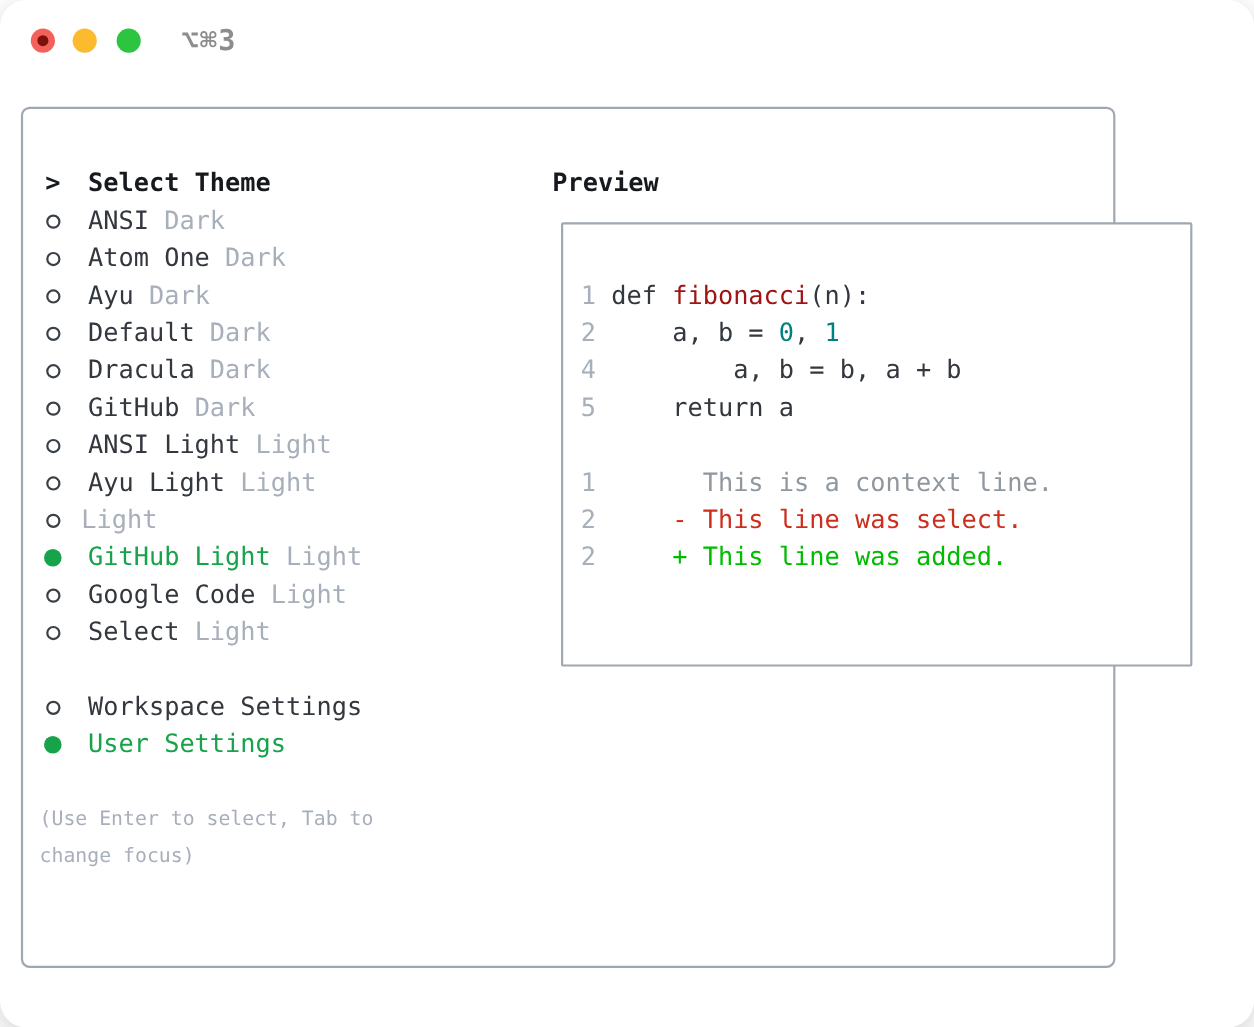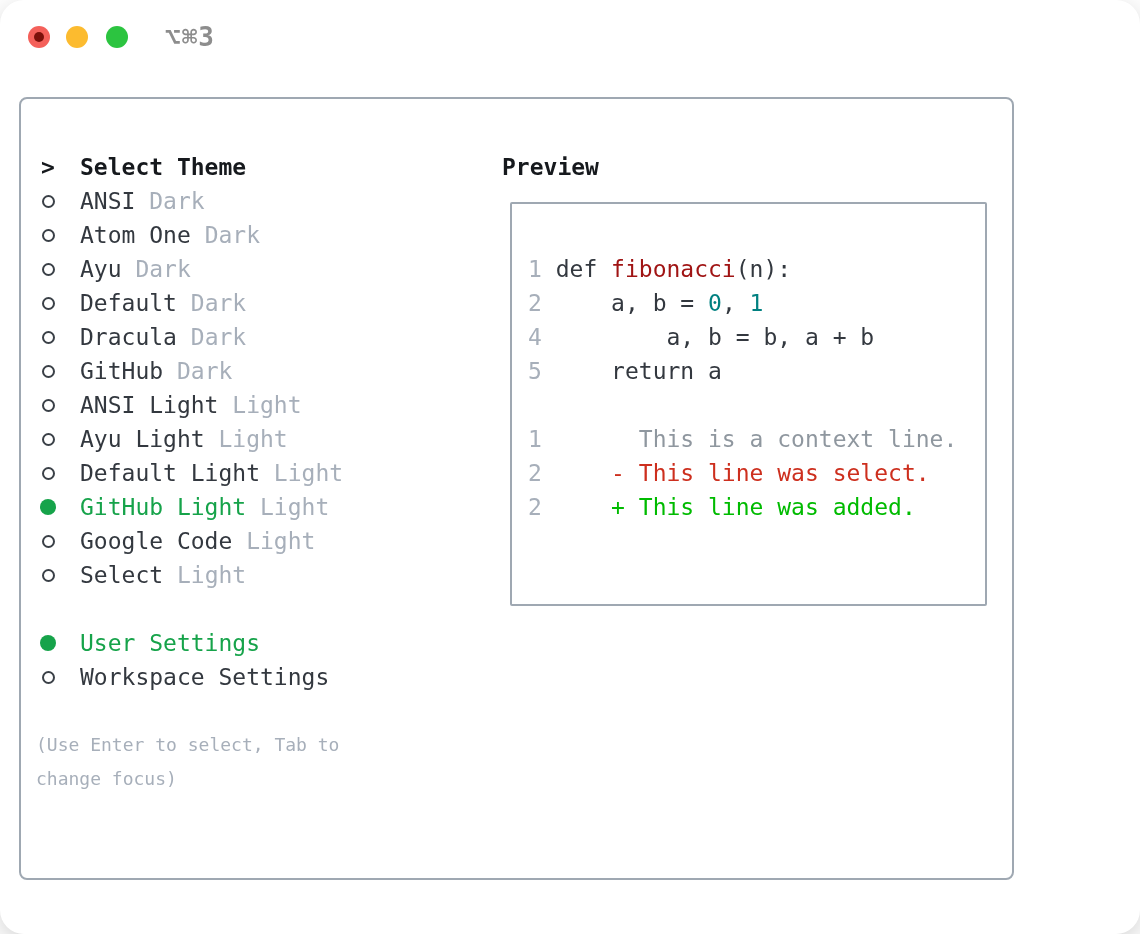--- a/index.html
+++ b/index.html
@@ -61,21 +61,21 @@
   .section-header .label { color:var(--dark); }
   .spacer { height:34px; }
   .help-line { height:34px; line-height:34px; font-size:18px; color:var(--muted); white-space:pre; }
 
   
   .preview-header {
     position:absolute; left:481px; top:51px; height:34px; line-height:34px;
     font-size:23px; font-weight:bold; color:var(--dark);
   }
   .preview-box {
-    position:absolute; left:489px; top:103px; width:477px; height:404px;
+    position:absolute; left:489px; top:103px; width:574px; height:404px;
     border:2px solid var(--border); border-radius:2px; background:#ffffff;
     padding:48px 0 0 16px; overflow:hidden;
   }
   .line { height:34px; line-height:34px; font-size:23px; white-space:pre; }
   .lineno { color:var(--muted); }
   .tk-p   { color:var(--text); }
   .tk-fn  { color:var(--fn); }
   .tk-n   { color:var(--num); }
   .tk-b   { color:var(--builtin); }
   .tk-ctx { color:var(--ctx); }
@@ -103,29 +103,29 @@
       </div>
       <div id="theme-list">
           <div class="row"><span class="bullet"><span class="radio-ring"></span></span><span class="label name">ANSI</span><span class="tag"> Dark</span></div>
           <div class="row"><span class="bullet"><span class="radio-ring"></span></span><span class="label name">Atom One</span><span class="tag"> Dark</span></div>
           <div class="row"><span class="bullet"><span class="radio-ring"></span></span><span class="label name">Ayu</span><span class="tag"> Dark</span></div>
           <div class="row"><span class="bullet"><span class="radio-ring"></span></span><span class="label name">Default</span><span class="tag"> Dark</span></div>
           <div class="row"><span class="bullet"><span class="radio-ring"></span></span><span class="label name">Dracula</span><span class="tag"> Dark</span></div>
           <div class="row"><span class="bullet"><span class="radio-ring"></span></span><span class="label name">GitHub</span><span class="tag"> Dark</span></div>
           <div class="row"><span class="bullet"><span class="radio-ring"></span></span><span class="label name">ANSI Light</span><span class="tag"> Light</span></div>
           <div class="row"><span class="bullet"><span class="radio-ring"></span></span><span class="label name">Ayu Light</span><span class="tag"> Light</span></div>
-          <div class="row"><span class="bullet"><span class="radio-ring"></span></span><span class="label name">Default Light</span><span class="tag"> Light</span></div>
+          <div class="row"><span class="bullet"><span class="radio-ring"></span></span><span class="tag"> Light</span></div>
           <div class="row"><span class="bullet"><span class="radio-dot"></span></span><span class="label name selected">GitHub Light</span><span class="tag"> Light</span></div>
           <div class="row"><span class="bullet"><span class="radio-ring"></span></span><span class="label name">Google Code</span><span class="tag"> Light</span></div>
           <div class="row"><span class="bullet"><span class="radio-ring"></span></span><span class="label name">Select</span><span class="tag"> Light</span></div>
         </div>
       <div class="spacer"></div>
       <div id="apply-list">
+          <div class="row"><span class="bullet"><span class="radio-ring"></span></span><span class="label name">Workspace Settings</span></div>
           <div class="row"><span class="bullet"><span class="radio-dot"></span></span><span class="label name selected">User Settings</span></div>
-          <div class="row"><span class="bullet"><span class="radio-ring"></span></span><span class="label name">Workspace Settings</span></div>
         </div>
       <div class="spacer"></div>
       <div id="help-text">
           <div class="help-line">(Use Enter to select, Tab to</div>
           <div class="help-line">change focus)</div>
         </div>
     </div>
 
     <div class="preview-header">Preview</div>
     <div class="preview-box">

